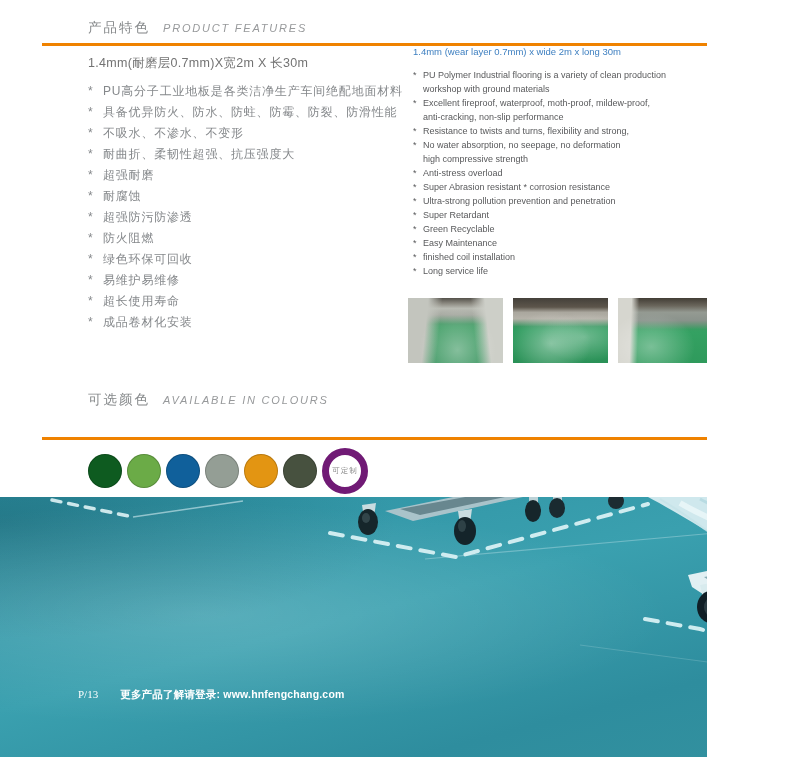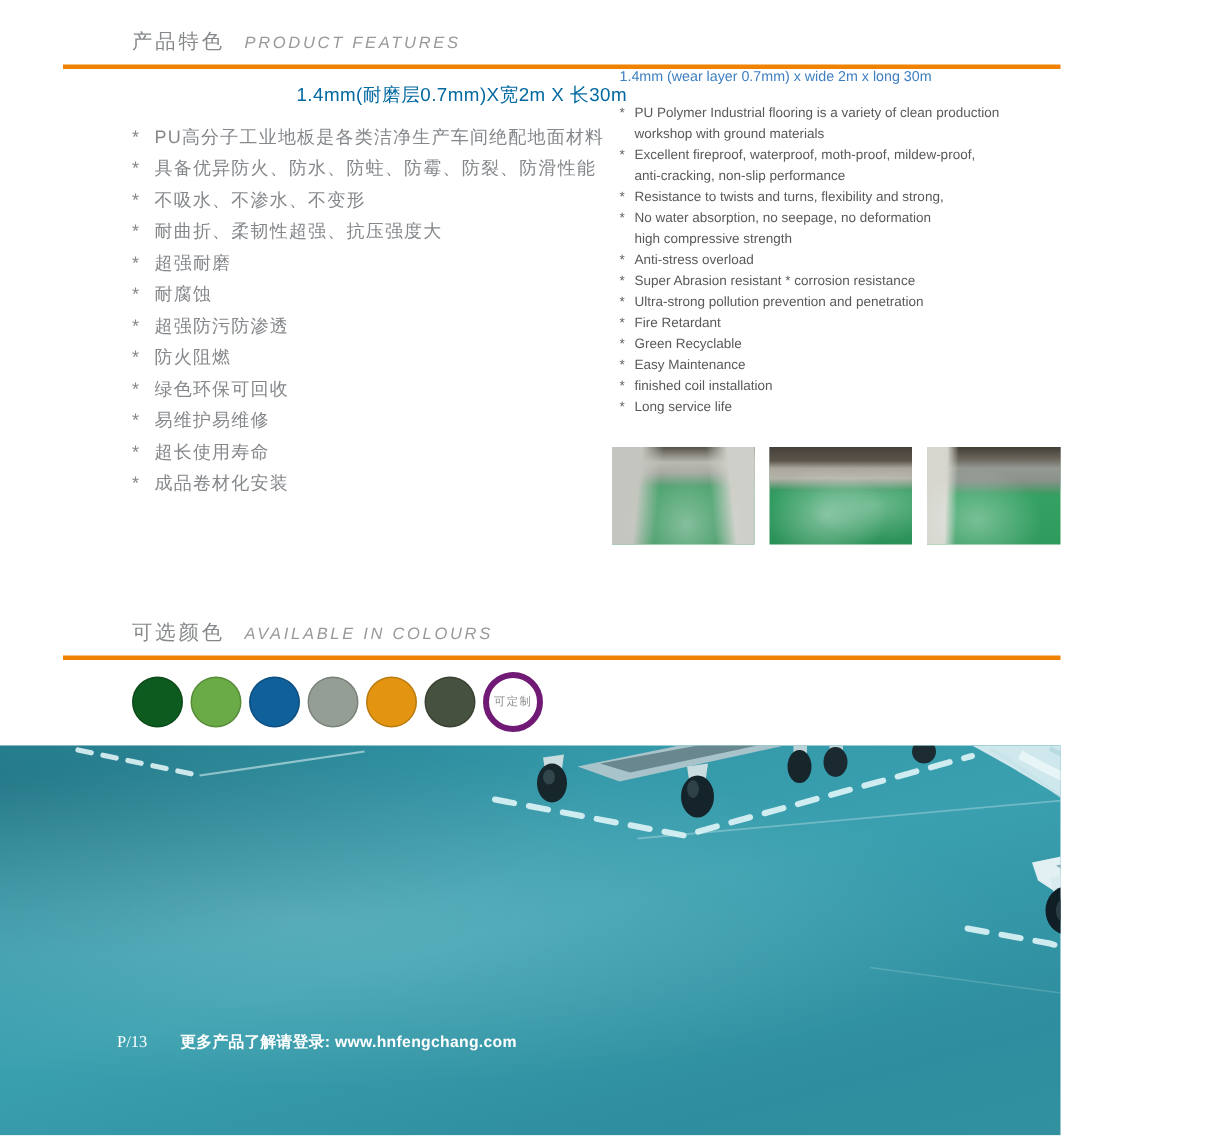--- a/index.html
+++ b/index.html
@@ -7,21 +7,21 @@
         font-family:"Liberation Sans","DejaVu Sans",sans-serif;}
 
   
   .sec-header{position:absolute;left:88px;display:flex;align-items:baseline;white-space:nowrap;}
   .sec-header .zh{font-size:13.5px;color:#85888a;letter-spacing:2px;font-weight:normal;margin:0;}
   .sec-header .en{font-size:11px;color:#97999b;letter-spacing:1.8px;margin-left:13px;font-style:italic;}
   .rule{position:absolute;left:42px;width:674px;height:3px;background:#EF8200;}
 
   
   .col-zh{position:absolute;left:88px;top:55px;width:330px;}
-  .spec-zh{color:#0369a1;font-size:12.5px;letter-spacing:.3px;white-space:nowrap;text-align:right;}
+  .spec-zh{color:#737373;font-size:12.5px;letter-spacing:.3px;white-space:nowrap;}
   .zh-list{list-style:none;margin:9px 0 0 0;padding:0;font-size:12px;color:#85888B;letter-spacing:.8px;}
   .zh-list li{height:21px;line-height:21px;white-space:nowrap;}
   .bullet{display:inline-block;width:15px;color:#85888B;}
 
   .col-en{position:absolute;left:413px;top:46px;width:320px;}
   .spec-en{color:#3D7FC0;font-size:9.5px;white-space:nowrap;}
   .en-lines{margin-top:11px;}
   .en-line{font-size:9px;line-height:14px;color:#58595B;white-space:nowrap;}
   .en-line.bold{font-weight:normal;}
   .en-line .bullet{width:10px;color:#58595B;}
@@ -44,21 +44,21 @@
   .photo3{background:
     radial-gradient(ellipse at 35% 75%, rgba(255,255,255,.35) 0%, rgba(255,255,255,0) 50%),
     linear-gradient(92deg, #d6d6cf 0%, #d6d6cf 14%, rgba(214,214,207,0) 22%),
     linear-gradient(180deg, #423d35 0%, #6a665c 12%, #949a92 22%, #8b938c 34%, rgba(139,147,140,0) 48%),
     linear-gradient(180deg, #707466 0%, #34a162 52%, #2f9a5c 100%);}
 
   
   .swatch-row{position:absolute;left:88px;top:448px;display:flex;align-items:center;}
   .swatch{width:34px;height:34px;border-radius:50%;margin-right:5px;
           box-shadow:inset 0 0 0 1px rgba(0,0,0,.18);}
-  .swatch-custom{width:32px;height:32px;border:4px solid #701a75;border-radius:50%;
+  .swatch-custom{width:32px;height:32px;border:7px solid #701a75;border-radius:50%;
           background:#fff;display:flex;align-items:center;justify-content:center;
           font-size:7.5px;color:#8a8a8a;letter-spacing:1px;white-space:nowrap;}
 
   
   .hero{position:absolute;left:0;top:497px;width:805px;height:260px;overflow:hidden;background:
     radial-gradient(ellipse at 25% 45%, rgba(255,255,255,.17) 0%, rgba(255,255,255,0) 55%),
     radial-gradient(ellipse at 0% 10%, rgba(12,58,68,.28) 0%, rgba(12,58,68,0) 35%),
     linear-gradient(165deg, #2D90A2 0%, #3AA0AF 45%, #2E8D9E 78%, #33919F 100%);}
   .hero svg{position:absolute;left:0;top:0;}
   .hero-footer{position:absolute;left:78px;top:191px;display:flex;align-items:baseline;color:#fff;}
@@ -100,35 +100,35 @@
       <div class="en-line bold"><span class="bullet">*</span><span>PU Polymer Industrial flooring is a variety of clean production</span></div>
       <div class="en-line bold cont"><span>workshop with ground materials</span></div>
       <div class="en-line bold"><span class="bullet">*</span><span>Excellent fireproof, waterproof, moth-proof, mildew-proof,</span></div>
       <div class="en-line bold cont"><span>anti-cracking, non-slip performance</span></div>
       <div class="en-line bold"><span class="bullet">*</span><span>Resistance to twists and turns, flexibility and strong,</span></div>
       <div class="en-line bold"><span class="bullet">*</span><span>No water absorption, no seepage, no deformation</span></div>
       <div class="en-line bold cont"><span>high compressive strength</span></div>
       <div class="en-line"><span class="bullet">*</span><span>Anti-stress overload</span></div>
       <div class="en-line"><span class="bullet">*</span><span>Super Abrasion resistant * corrosion resistance</span></div>
       <div class="en-line"><span class="bullet">*</span><span>Ultra-strong pollution prevention and penetration</span></div>
-      <div class="en-line"><span class="bullet">*</span><span>Fire Retardant</span></div>
+      <div class="en-line"><span class="bullet">*</span><span>Super Retardant</span></div>
       <div class="en-line"><span class="bullet">*</span><span>Green Recyclable</span></div>
       <div class="en-line"><span class="bullet">*</span><span>Easy Maintenance</span></div>
       <div class="en-line"><span class="bullet">*</span><span>finished coil installation</span></div>
       <div class="en-line"><span class="bullet">*</span><span>Long service life</span></div>
     </div>
   </div>
 
   <div class="gallery">
     <div class="photo photo1"></div>
     <div class="photo photo2"></div>
     <div class="photo photo3"></div>
   </div>
 
-  <div class="sec-header" style="top:413px;justify-content:center;">
+  <div class="sec-header" style="top:391px;justify-content:center;">
     <h2 class="zh">可选颜色</h2>
     <span class="en">AVAILABLE IN COLOURS</span>
   </div>
   <div class="rule" style="top:437px;"></div>
 
   <div class="swatch-row">
     <div class="swatch" style="background-color: rgb(14, 91, 32);"></div>
     <div class="swatch" style="background-color: rgb(107, 171, 71);"></div>
     <div class="swatch" style="background-color: rgb(16, 96, 155);"></div>
     <div class="swatch" style="background-color: rgb(148, 158, 149);"></div>

